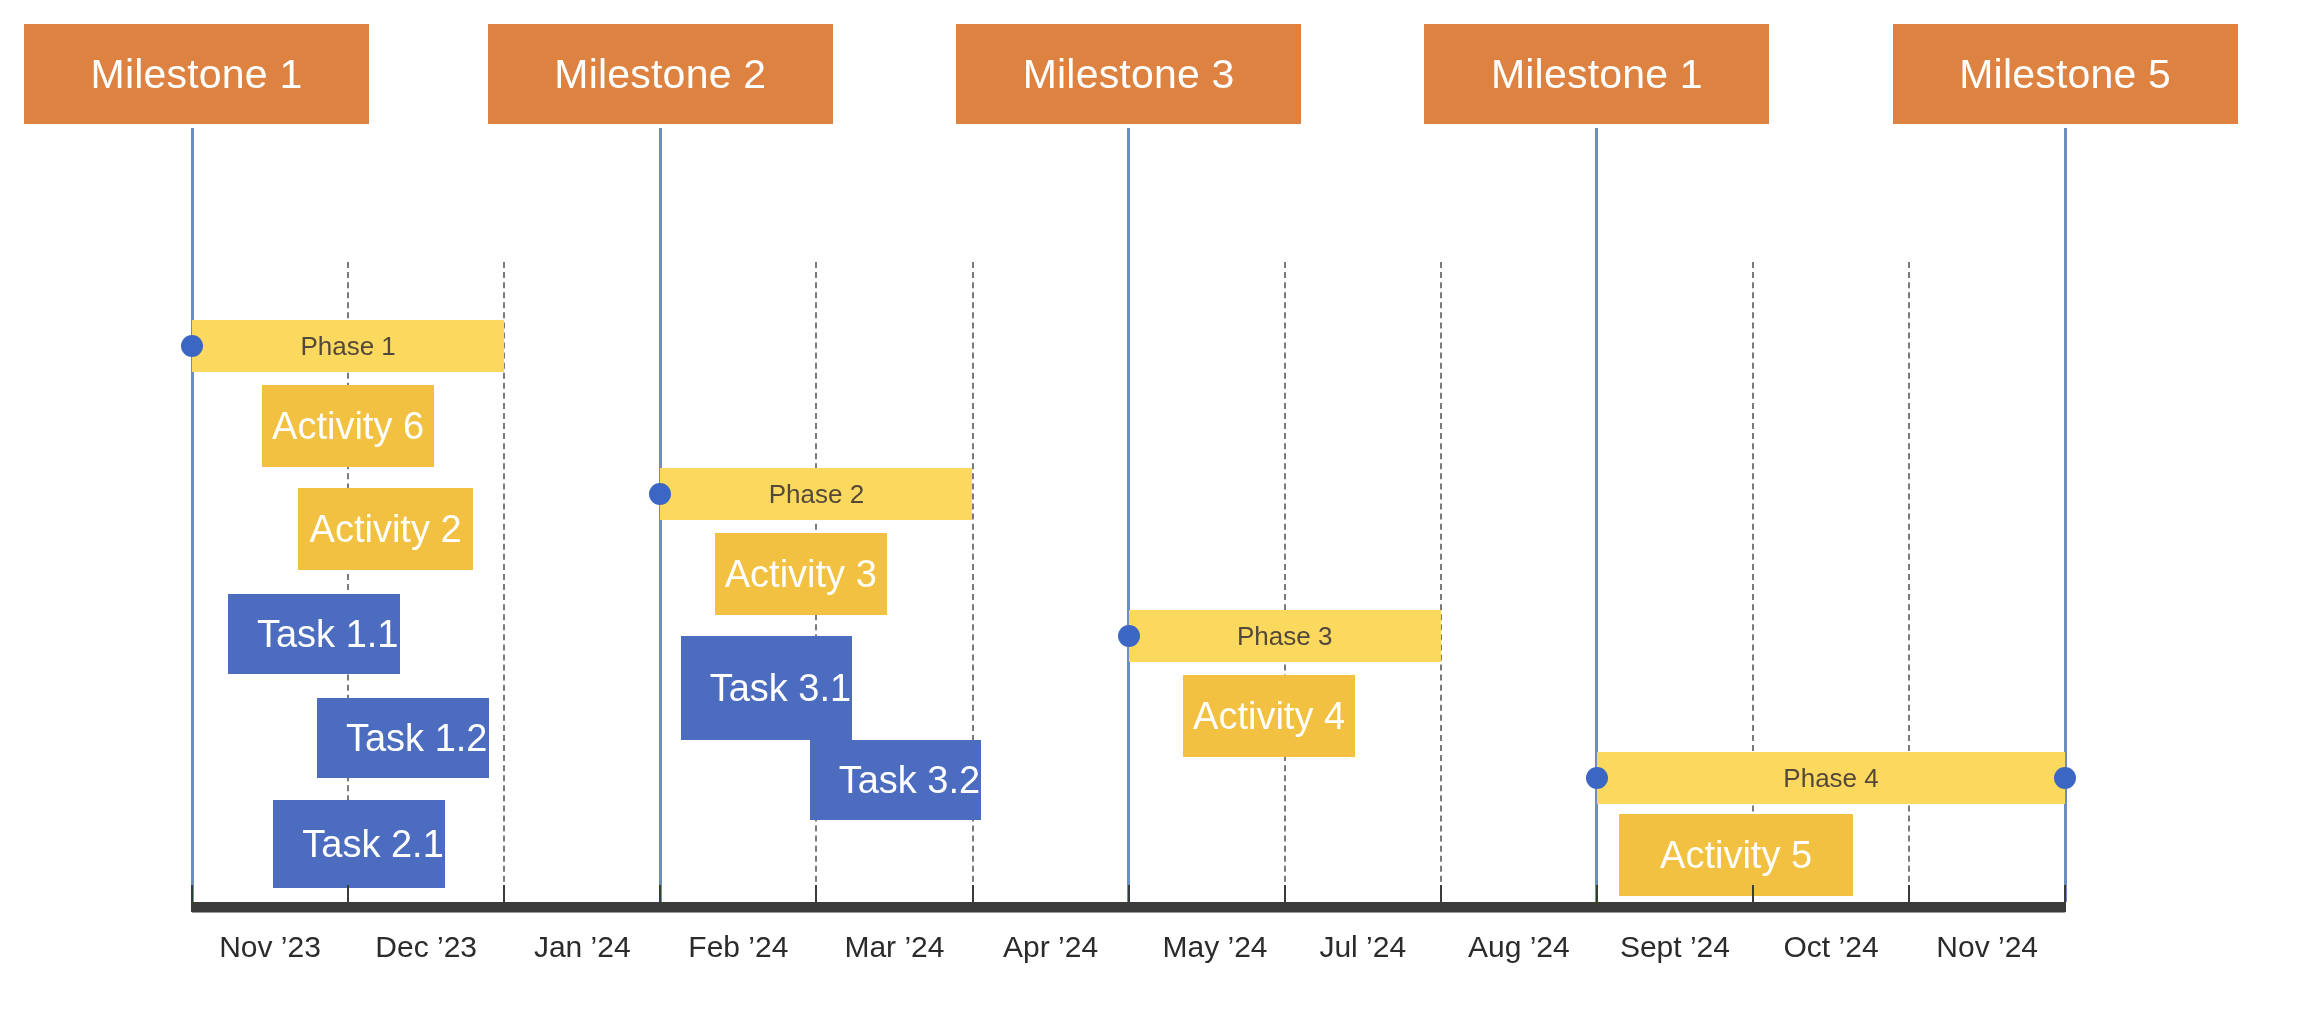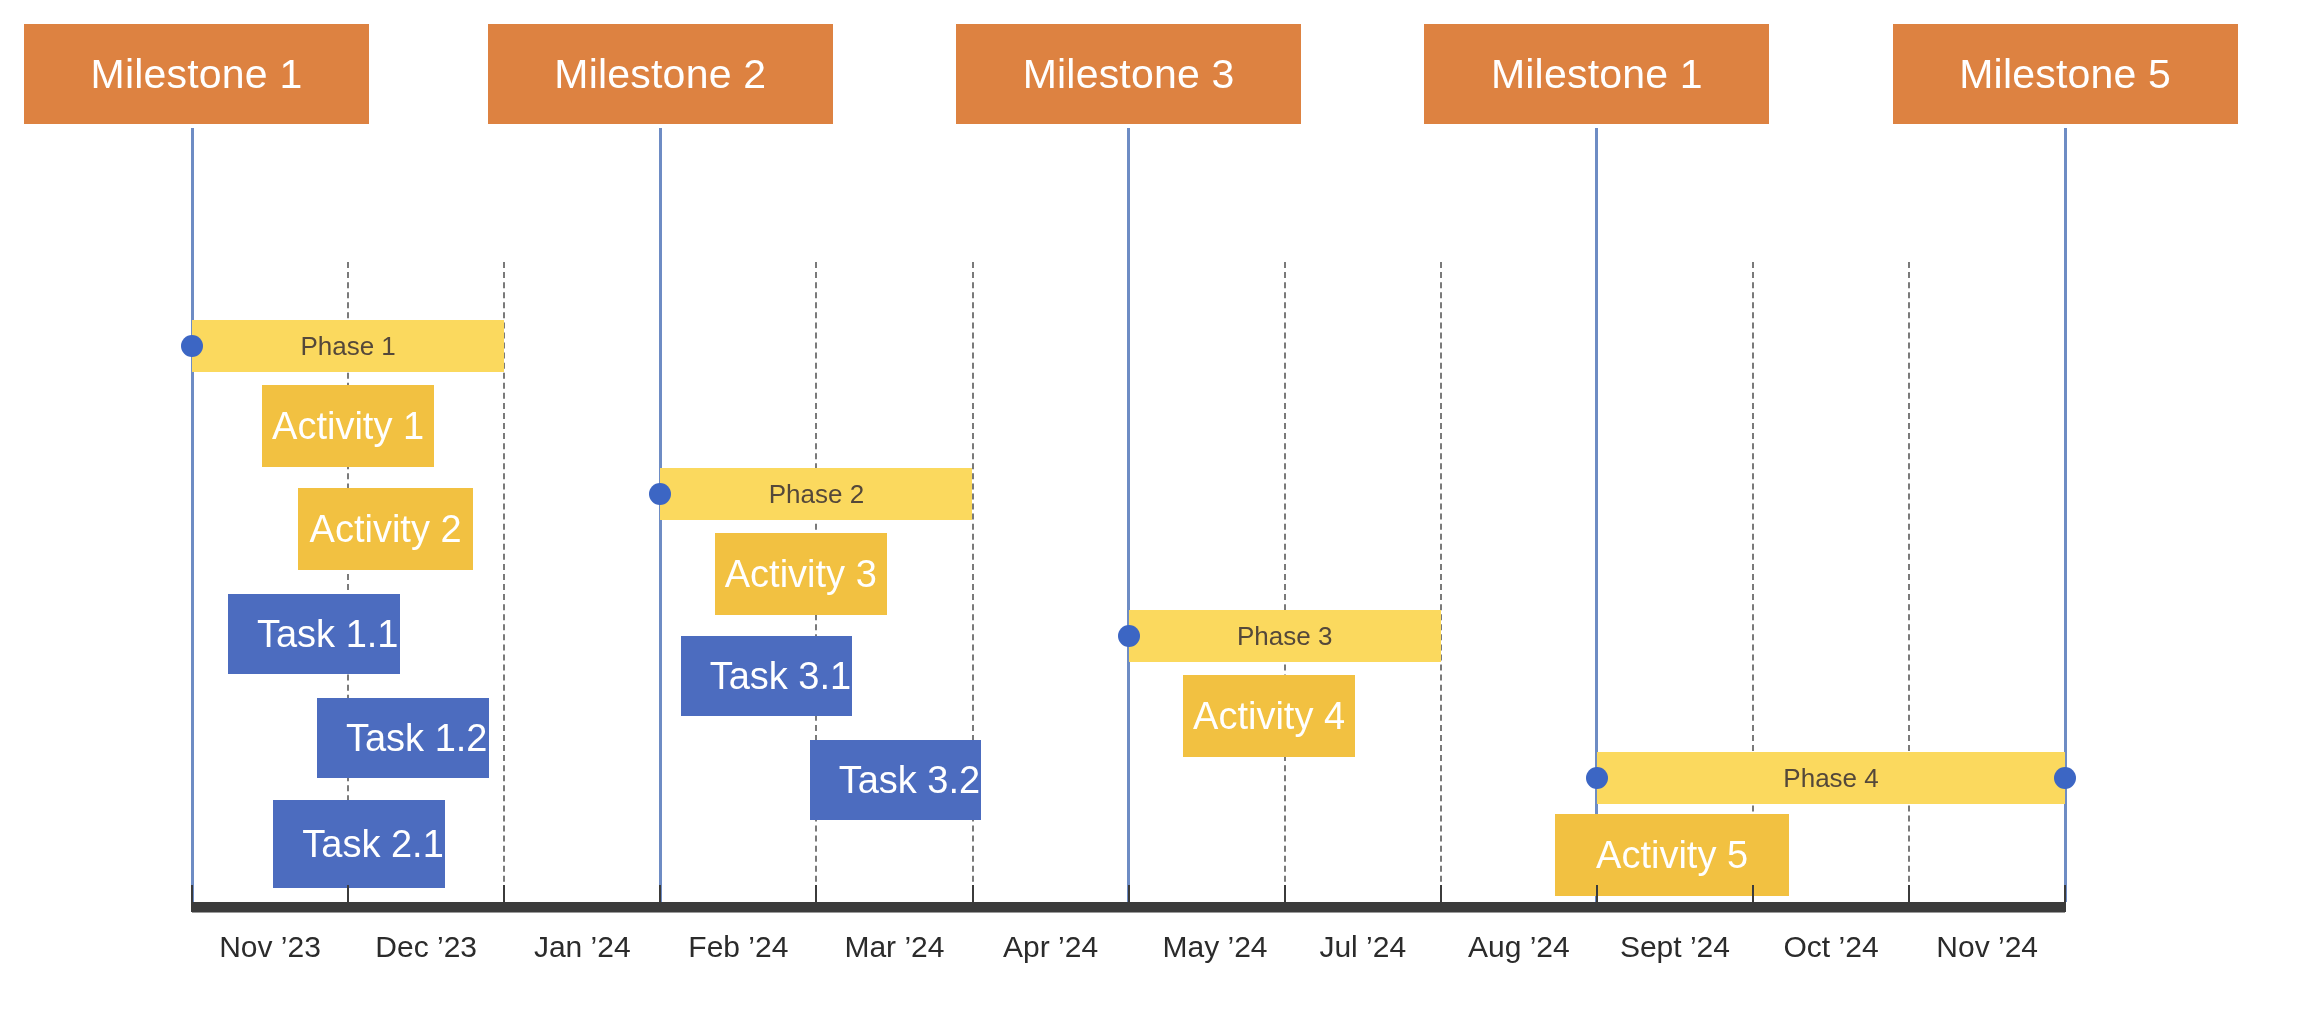--- a/index.html
+++ b/index.html
@@ -99,56 +99,56 @@
       <span>Milestone 1</span>
     </div>
     <div class="ms-line" style="left: 2063.7px; top: 128px; height: 774px;"></div>
     <div class="ms-box" style="--ms: #DD8241; left: 1892.7px; top: 24px; width: 345px; height: 100px;">
       <span>Milestone 5</span>
     </div>
     <div class="bar phase" style="left: 192px; width: 312.2px; top: 320px; height: 52px;">
       <span>Phase 1</span>
     </div>
     <div class="bar activity" style="left: 262.245px; width: 171.71px; top: 385px; height: 82px;">
-      <span>Activity 1</span>
+      <span>Activity 6</span>
     </div>
     <div class="bar activity" style="left: 298.148px; width: 174.832px; top: 488px; height: 82px;">
       <span>Activity 2</span>
     </div>
     <div class="bar task" style="left: 227.903px; width: 171.71px; top: 594px; height: 80px;">
       <span>Task 1.1</span>
     </div>
     <div class="bar task" style="left: 316.88px; width: 171.71px; top: 698px; height: 80px;">
       <span>Task 1.2</span>
     </div>
     <div class="bar task" style="left: 273.172px; width: 171.71px; top: 800px; height: 88px;">
       <span>Task 2.1</span>
     </div>
     <div class="bar phase" style="left: 660.3px; width: 312.2px; top: 468px; height: 52px;">
       <span>Phase 2</span>
     </div>
     <div class="bar activity" style="left: 714.935px; width: 171.71px; top: 533px; height: 82px;">
       <span>Activity 3</span>
     </div>
-    <div class="bar task" style="left: 680.593px; width: 171.71px; top: 636px; height: 80px;">
+    <div class="bar task" style="left: 680.593px; width: 171.71px; top: 636px; height: 104px;">
       <span>Task 3.1</span>
     </div>
     <div class="bar task" style="left: 769.57px; width: 171.71px; top: 740px; height: 80px; margin-left: 40px;">
       <span>Task 3.2</span>
     </div>
     <div class="bar phase" style="left: 1128.6px; width: 312.2px; top: 610px; height: 52px;">
       <span>Phase 3</span>
     </div>
     <div class="bar activity" style="left: 1183.23px; width: 171.71px; top: 675px; height: 82px;">
       <span>Activity 4</span>
     </div>
     <div class="bar phase" style="left: 1596.9px; width: 468.3px; top: 752px; height: 52px;">
       <span>Phase 4</span>
     </div>
-    <div class="bar activity" style="left: 1555px; width: 234.15px; top: 814px; height: 82px;">
+    <div class="bar activity" style="left: 1619px; width: 234.15px; top: 814px; height: 82px;">
       <span>Activity 5</span>
     </div>
     <div class="ms-dot" style="left: 192px; top: 346px;"></div>
     <div class="ms-dot" style="left: 660.3px; top: 494px;"></div>
     <div class="ms-dot" style="left: 1128.6px; top: 636px;"></div>
     <div class="ms-dot" style="left: 1596.9px; top: 778px;"></div>
     <div class="ms-dot" style="left: 2065.2px; top: 778px;"></div>
     <div class="axis-line" style="left: 192px; top: 902px; width: 1873.2px;"></div>
     <div class="axis-tick" style="left: 191px; top: 885px; height: 27px;"></div>
     <div class="axis-tick" style="left: 347.1px; top: 885px; height: 27px;"></div>

